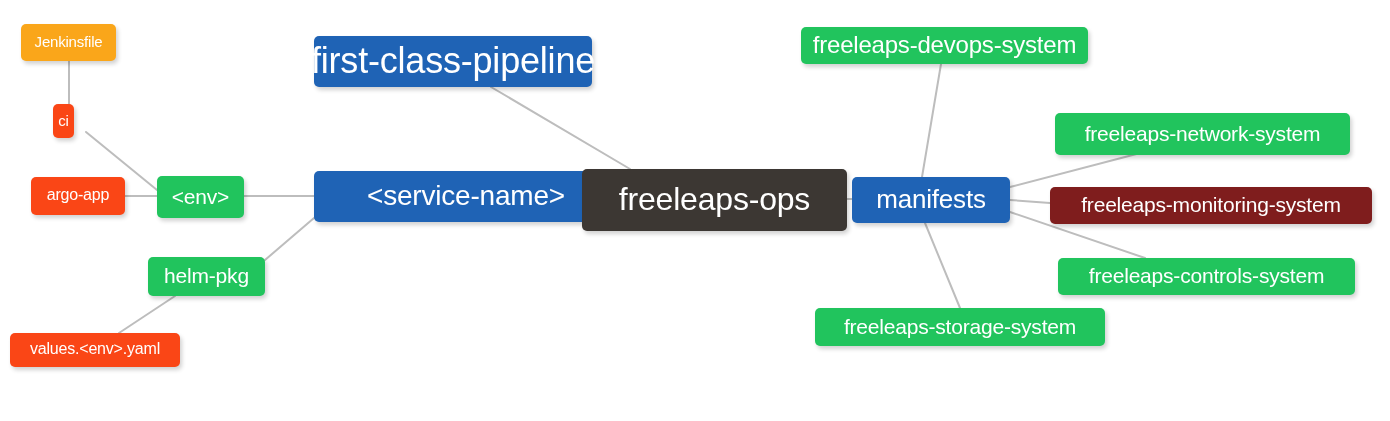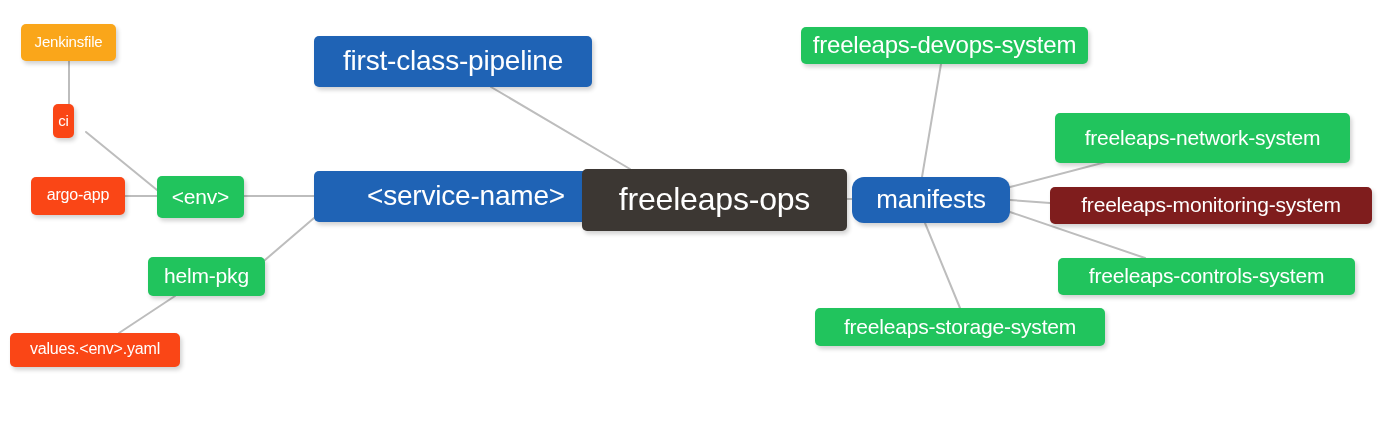--- a/index.html
+++ b/index.html
@@ -79,36 +79,36 @@
       </div>
       <div class="node" style="left: 157px; top: 176px; width: 87px; height: 42px; background: rgb(33, 196, 93); font-size: 21px;">
         <span>&lt;env&gt;</span>
       </div>
       <div class="node" style="left: 148px; top: 257px; width: 117px; height: 39px; background: rgb(33, 196, 93); font-size: 21px;">
         <span>helm-pkg</span>
       </div>
       <div class="node" style="left: 10px; top: 333px; width: 170px; height: 34px; background: rgb(250, 70, 22); font-size: 16px;">
         <span>values.&lt;env&gt;.yaml</span>
       </div>
-      <div class="node" style="left: 314px; top: 36px; width: 278px; height: 51px; background: rgb(31, 99, 181); font-size: 28px;">
+      <div class="node" style="left: 314px; top: 36px; width: 278px; height: 51px; background: rgb(31, 99, 181); font-size: 36px;">
         <span>first-class-pipeline</span>
       </div>
       <div class="node" style="left: 314px; top: 171px; width: 304px; height: 51px; background: rgb(31, 99, 181); font-size: 28px;">
         <span>&lt;service-name&gt;</span>
       </div>
       <div class="node" style="left: 582px; top: 169px; width: 265px; height: 62px; background: rgb(60, 55, 51); font-size: 32px;">
         <span>freeleaps-ops</span>
       </div>
-      <div class="node" style="left: 852px; top: 177px; width: 158px; height: 46px; background: rgb(31, 99, 181); font-size: 26px; border-radius: 12px;">
+      <div class="node" style="left: 852px; top: 177px; width: 158px; height: 46px; background: rgb(31, 99, 181); font-size: 26px;">
         <span>manifests</span>
       </div>
       <div class="node" style="left: 801px; top: 27px; width: 287px; height: 37px; background: rgb(33, 196, 93); font-size: 24px;">
         <span>freeleaps-devops-system</span>
       </div>
-      <div class="node" style="left: 1055px; top: 113px; width: 295px; height: 50px; background: rgb(33, 196, 93); font-size: 21px;">
+      <div class="node" style="left: 1055px; top: 113px; width: 295px; height: 42px; background: rgb(33, 196, 93); font-size: 21px;">
         <span>freeleaps-network-system</span>
       </div>
       <div class="node" style="left: 1050px; top: 187px; width: 322px; height: 37px; background: #7f1d1d; font-size: 21px;">
         <span>freeleaps-monitoring-system</span>
       </div>
       <div class="node" style="left: 1058px; top: 258px; width: 297px; height: 37px; background: rgb(33, 196, 93); font-size: 21px;">
         <span>freeleaps-controls-system</span>
       </div>
       <div class="node" style="left: 815px; top: 308px; width: 290px; height: 38px; background: rgb(33, 196, 93); font-size: 21px;">
         <span>freeleaps-storage-system</span>

